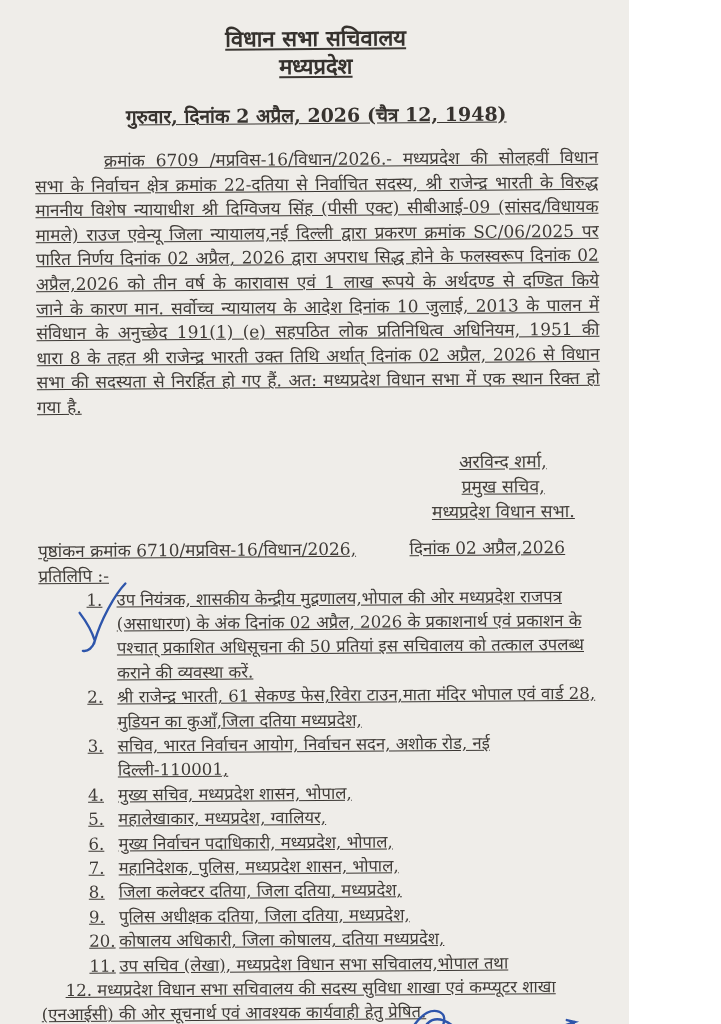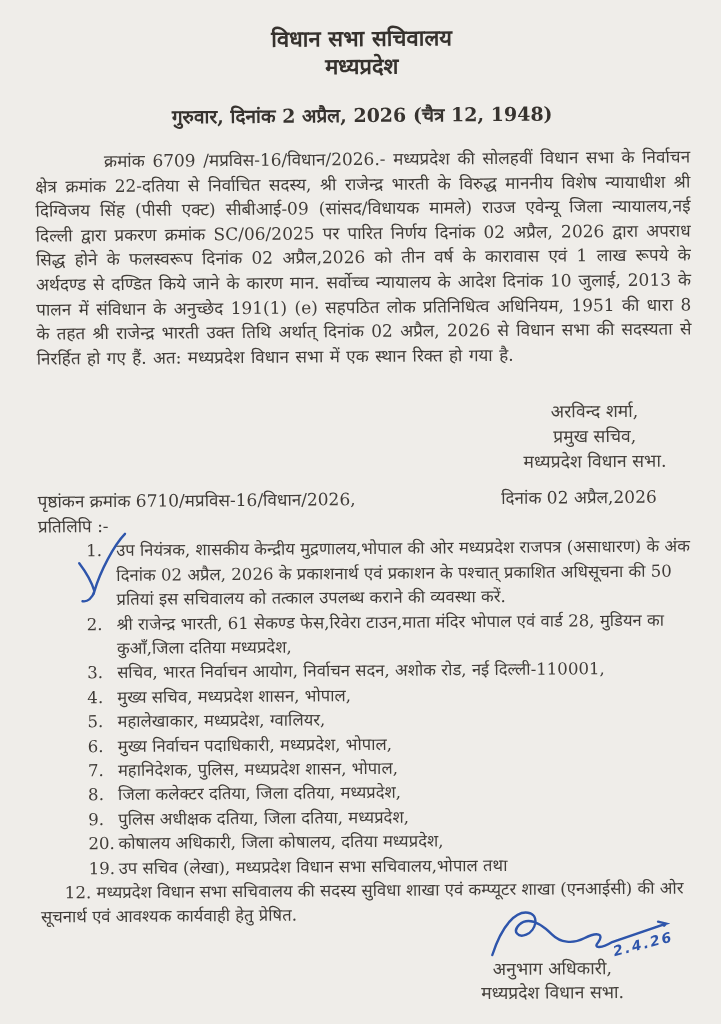--- a/index.html
+++ b/index.html
@@ -2,26 +2,27 @@
 <html lang="hi"><head>
 <meta charset="utf-8">
 <style>
   html,body{margin:0;padding:0;}
   body{
     width:721px;height:1024px;overflow:hidden;
     font-family:"DejaVu Serif","Liberation Serif",serif;
     color:#3b3733;
   }
   .page{
-    position:relative;width:721px;height:1024px;box-sizing:border-box;
+    position:relative;width:629px;height:1024px;box-sizing:border-box;
     padding:24px 32px 0 34px;overflow:hidden;
     background-image:
       radial-gradient(120% 85% at 35% 22%, rgba(255,255,255,0.55), rgba(255,255,255,0) 60%),
       linear-gradient(152deg,#f3f2ef 0%,#efede a 48%,#e9e7e3 72%,#dedcd8 92%,#d6d4d0 100%);
     background-color:#efede9;
+    text-decoration:underline;
   }
   .tilt{transform:rotate(-0.45deg);transform-origin:50% 0;}
   .org-title{margin:0;text-align:center;font-size:22px;line-height:28px;font-weight:bold;color:#36322e;}
   .date-line{margin-top:22px;text-align:center;font-size:19px;line-height:26px;font-weight:bold;color:#37332f;}
   .main-para{
     margin:19px 0 0 0;font-size:17px;line-height:24.6px;text-align:justify;
     text-indent:69px;color:#403c38;word-spacing:1px;
   }
   .sign-block{
     width:max-content;margin:33px 26px 0 auto;text-align:center;
@@ -122,21 +123,21 @@
           <span class="num">9.</span>
           <span class="txt">पुलिस अधीक्षक दतिया, जिला दतिया, मध्यप्रदेश,</span>
         </div>
 
         <div class="copy-item">
           <span class="num">20.</span>
           <span class="txt">कोषालय अधिकारी, जिला कोषालय, दतिया मध्यप्रदेश,</span>
         </div>
 
         <div class="copy-item">
-          <span class="num">19.</span>
+          <span class="num">11.</span>
           <span class="txt">उप सचिव (लेखा), मध्यप्रदेश विधान सभा सचिवालय,भोपाल तथा</span>
         </div>
       </div>
 
     <p class="copy-item12">12. मध्यप्रदेश विधान सभा सचिवालय की सदस्य सुविधा शाखा एवं कम्प्यूटर शाखा (एनआईसी) की ओर सूचनार्थ एवं आवश्यक कार्यवाही हेतु प्रेषित.</p>
 
     <div class="footer-sign">
       <svg class="sig-scribble" width="190" height="58" viewBox="0 0 190 58" fill="none">
         <path d="M6 50 C16 20 30 6 42 8 C54 10 50 26 40 30 C32 33 26 27 33 20 C44 10 58 22 66 30 C74 38 86 40 98 34 C112 27 118 30 112 38 C106 45 116 44 126 38 L180 20 L172 18 M178 22 L180 20" stroke="#2e55ab" stroke-width="2.4" stroke-linecap="round" fill="none"></path>
       </svg>

